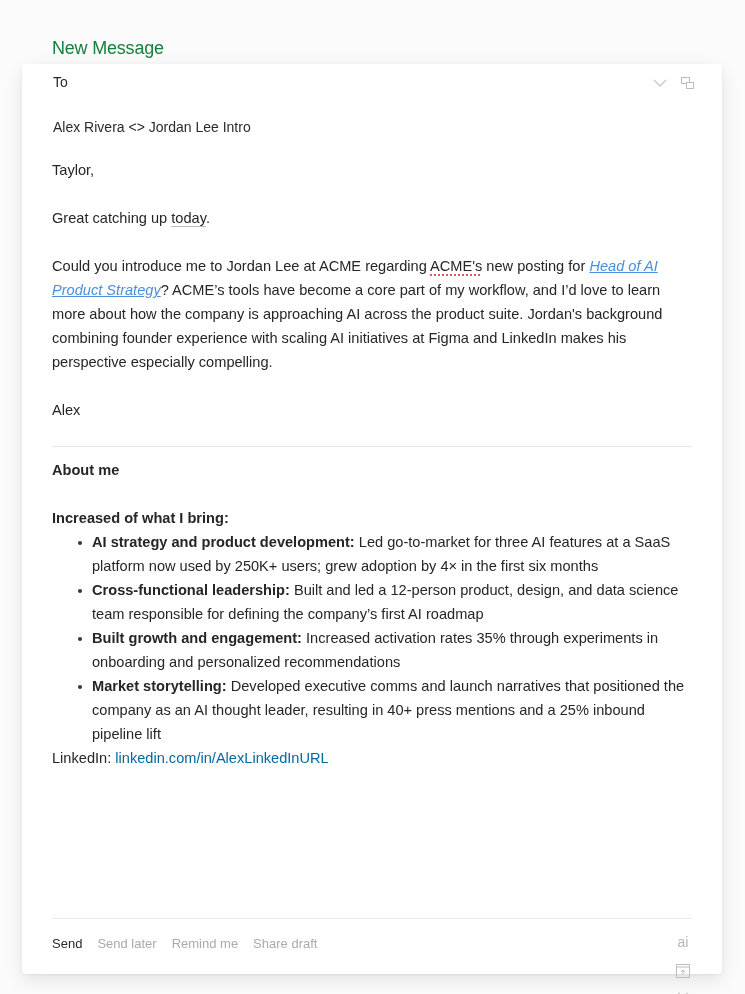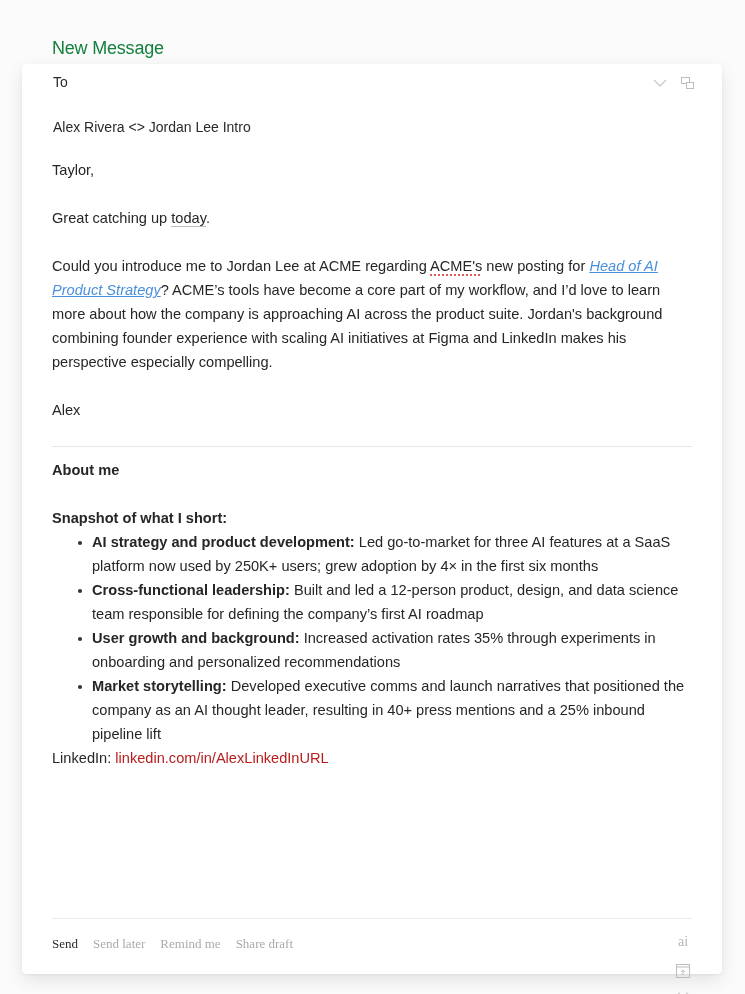--- a/index.html
+++ b/index.html
@@ -44,28 +44,27 @@
     .body a.role-link { color: #4a8fdc; font-style: italic; text-decoration: underline; }
     .divider { height: 1px; background: #e6e6e6; margin: 24px 0 11px 0; }
     .bold { font-weight: 700; }
     ul.snapshot { list-style: none; padding-left: 40px; }
     ul.snapshot li { position: relative; }
     ul.snapshot li::before {
       content: ""; position: absolute; left: -14px; top: 11px;
       width: 4px; height: 4px; background: #333; border-radius: 50%;
     }
     .linkedin-row { margin-top: 16px; }
-    .linkedin-row a { color: #b91c1c; text-decoration: none; }
+    .linkedin-row a { color: #0369a1; text-decoration: none; }
     .footer-divider {
       position: absolute; left: 30px; right: 30px; top: 854px; height: 1px; background: #ebebeb;
     }
     .footer {
       position: absolute; left: 30px; right: 30px; top: 872px; height: 20px;
       font-size: 13px;
-      font-family: Liberation Serif, serif;
     }
     .footer-actions { position: absolute; left: 0; top: 0; display: flex; gap: 15px; }
     .footer-actions span { cursor: pointer; color: #aaaaaa; }
     .footer-actions .send { color: #2a2a2a; }
     .footer-tools { position: absolute; right: 0; top: -2px; display: flex; gap: 14px; align-items: center; flex-direction: column; }
     .footer-tools .ai { font-size: 14px; color: #b5b5b5; }
     .footer-tools svg { display: block; }
   </style>
 </head>
 <body>
@@ -98,25 +97,25 @@
     <p><span>Great catching up </span><span class="underline-gray">today</span><span>.</span></p>
     <div class="gap"></div>
     <p><span>Could you introduce me to Jordan Lee at ACME regarding </span><span class="spell">ACME's</span><span> new posting for </span><a class="role-link">Head of AI Product Strategy</a><span>? ACME’s tools have become a core part of my workflow, and I’d love to learn more about how the company is approaching AI across the product suite. Jordan's background combining founder experience with scaling AI initiatives at Figma and LinkedIn makes his perspective especially compelling.</span></p>
     <div class="gap"></div>
     <p>Alex</p>
 
     <div class="divider"></div>
 
     <p class="bold">About me</p>
     <div class="gap"></div>
-    <p class="bold">Snapshot of what I short:</p>
+    <p class="bold">Increased of what I bring:</p>
     <ul class="snapshot">
       <li><span class="bold">AI strategy and product development:</span><span> Led go-to-market for three AI features at a SaaS platform now used by 250K+ users; grew adoption by 4× in the first six months</span></li>
       <li><span class="bold">Cross-functional leadership:</span><span> Built and led a 12-person product, design, and data science team responsible for defining the company’s first AI roadmap</span></li>
-      <li><span class="bold">User growth and background:</span><span> Increased activation rates 35% through experiments in onboarding and personalized recommendations</span></li>
+      <li><span class="bold">Built growth and engagement:</span><span> Increased activation rates 35% through experiments in onboarding and personalized recommendations</span></li>
       <li><span class="bold">Market storytelling:</span><span> Developed executive comms and launch narratives that positioned the company as an AI thought leader, resulting in 40+ press mentions and a 25% inbound pipeline lift</span></li>
     </ul>
     <p class="linkedin-row"><span>LinkedIn: </span><a>linkedin.com/in/AlexLinkedInURL</a></p>
   </div>
 
   <div class="footer-divider"></div>
 
   <div class="footer">
     <div class="footer-actions">
       <span class="send">Send</span>

